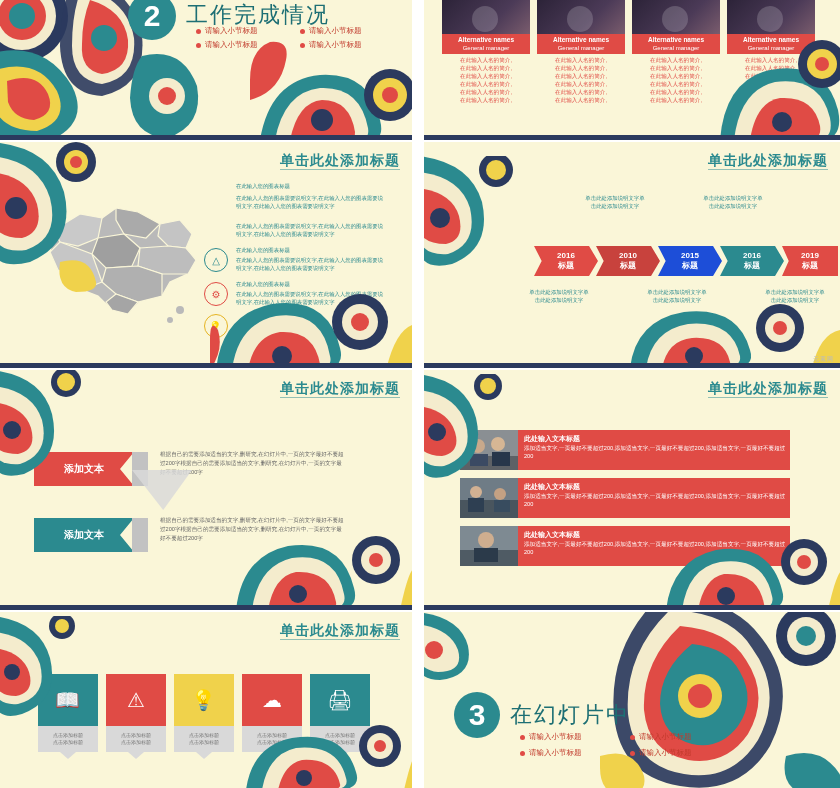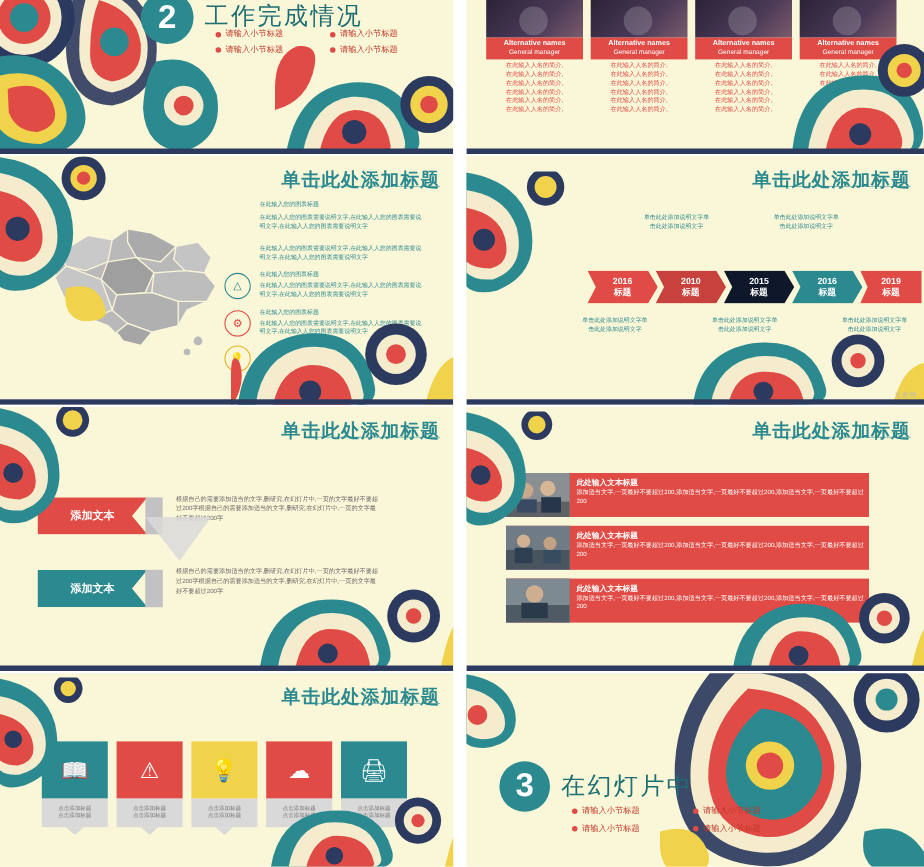--- a/index.html
+++ b/index.html
@@ -4,21 +4,21 @@
 <style>
   html,body{margin:0;padding:0;background:#ffffff;}
   body{width:840px;height:788px;font-family:"Liberation Sans",sans-serif;overflow:hidden;}
   .sheet{position:relative;width:840px;height:788px;background:#fff;}
   .slide{position:absolute;background:#faf6d8;overflow:hidden;box-sizing:border-box;}
 
   
   .orn{position:absolute;pointer-events:none;}
 
   
-  .rtitle{position:absolute;right:12px;top:10px;color:#2b8a8f;font-size:17px;font-weight:bold;letter-spacing:1px;}
+  .rtitle{position:absolute;right:12px;top:10px;color:#2b8a8f;font-size:14px;font-weight:bold;letter-spacing:1px;}
   .rule{position:absolute;right:12px;top:27px;width:120px;height:1px;background:#2b8a8f;opacity:.5;}
 
   
   #sl1{left:0;top:0;width:412px;height:140px;background:#faf6d8;}
   .circnum{position:absolute;width:48px;height:48px;border-radius:50%;background:#2b8a8f;color:#fff;font-size:30px;font-weight:bold;display:flex;align-items:center;justify-content:center;}
   .bigtitle{position:absolute;color:#1d6f74;font-size:22px;font-weight:normal;letter-spacing:2px;}
   .subitem{position:absolute;font-size:7.5px;color:#c0392b;white-space:nowrap;}
   .dot{display:inline-block;width:5px;height:5px;border-radius:50%;background:#e04b45;margin-right:4px;vertical-align:middle;}
 
   
@@ -256,21 +256,21 @@
     <div class="tlnote" style="left:278px;top:52px;">单击此处添加说明文字单击此处添加说明文字</div>
 
     <div class="arrow" style="left:110px;top:104px;width:64px;background:#e04b45;clip-path:polygon(0 0,86% 0,100% 50%,86% 100%,0 100%,12% 50%);">
       <span>2016</span>
       <span>标题</span>
     </div>
     <div class="arrow" style="left:172px;top:104px;width:64px;background:#c8423d;clip-path:polygon(0 0,86% 0,100% 50%,86% 100%,0 100%,12% 50%);">
       <span>2010</span>
       <span>标题</span>
     </div>
-    <div class="arrow" style="left:234px;top:104px;width:64px;background:#0f172a;clip-path:polygon(0 0,86% 0,100% 50%,86% 100%,0 100%,12% 50%);">
+    <div class="arrow" style="left:234px;top:104px;width:64px;background:#1d4ed8;clip-path:polygon(0 0,86% 0,100% 50%,86% 100%,0 100%,12% 50%);">
       <span>2015</span>
       <span>标题</span>
     </div>
     <div class="arrow" style="left:296px;top:104px;width:64px;background:#2b8a8f;clip-path:polygon(0 0,86% 0,100% 50%,86% 100%,0 100%,12% 50%);">
       <span>2016</span>
       <span>标题</span>
     </div>
     <div class="arrow" style="left:358px;top:104px;width:56px;background:#e04b45;clip-path:polygon(0 0,100% 0,100% 100%,0 100%,12% 50%);">
       <span>2019</span>
       <span>标题</span>

